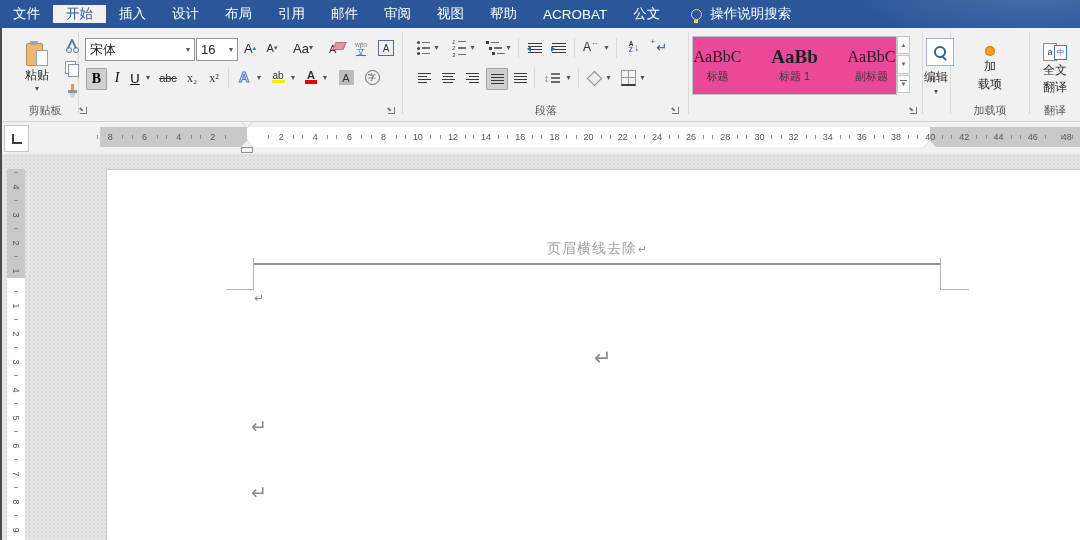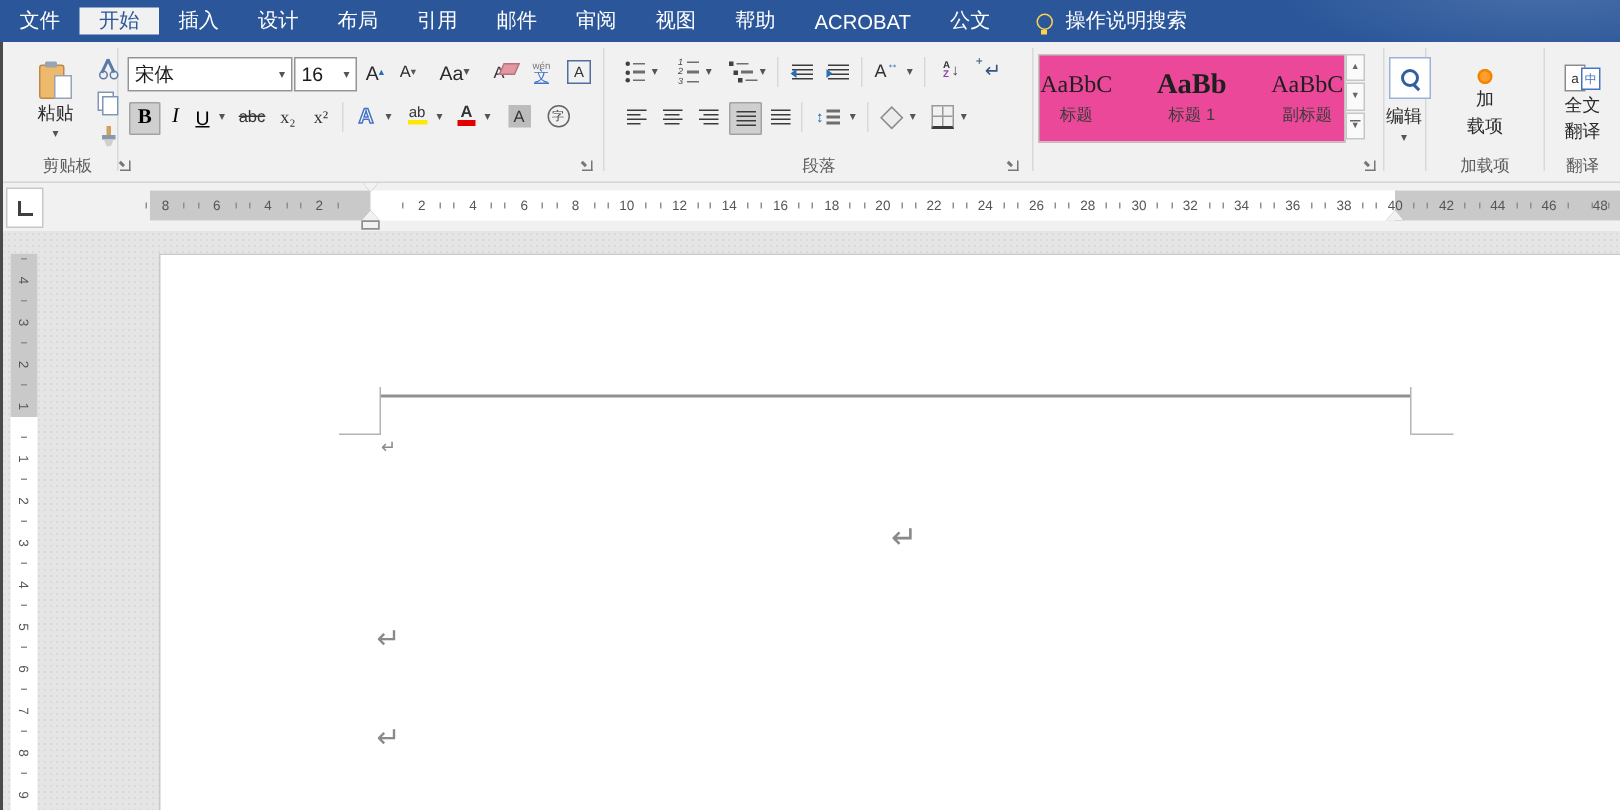--- a/index.html
+++ b/index.html
@@ -786,20 +786,21 @@
         <div class="vcell" style="top: 325px;">
           <b>8</b>
         </div>
         <i class="vtick" style="top: 318px;"></i>
         <div class="vcell" style="top: 353px;">
           <b>9</b>
         </div>
         <i class="vtick" style="top: 346px;"></i>
       </div>
     <div class="page">
+      <div class="hdrtext"><span>页眉横线去除</span><span class="pm">↵</span></div>
       <div class="hdrline"></div>
       <div class="crop" style="left:146px;top:88px;width:1px;height:32px"></div>
       <div class="crop" style="left:119px;top:119px;width:28px;height:1px"></div>
       <div class="crop" style="left:833px;top:88px;width:1px;height:32px"></div>
       <div class="crop" style="left:834px;top:119px;width:28px;height:1px"></div>
       <span class="pilcrow" style="left:147px;top:121px;font-size:12px">↵</span>
       <span class="pilcrow" style="left:487px;top:176px;font-size:21px">↵</span>
       <span class="pilcrow" style="left:144px;top:245px;font-size:19px">↵</span>
       <span class="pilcrow" style="left:144px;top:311px;font-size:19px">↵</span>
     </div>

